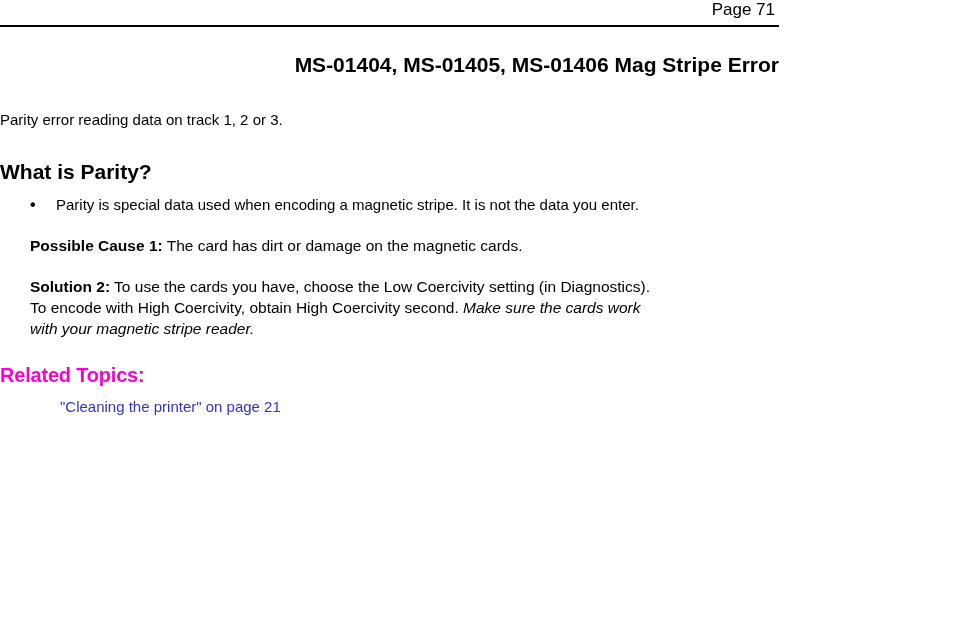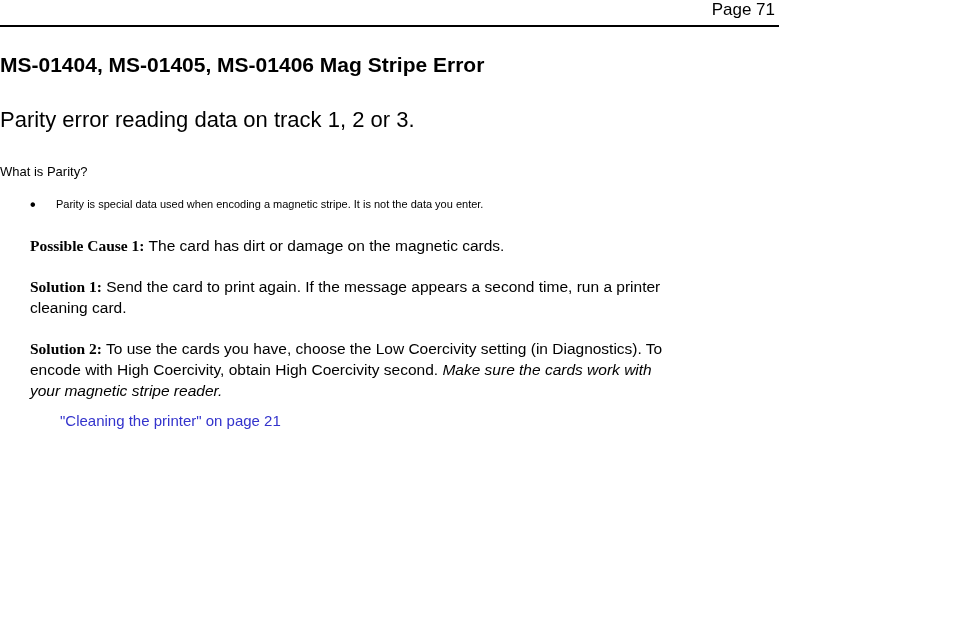--- a/index.html
+++ b/index.html
@@ -42,62 +42,62 @@
     border-top: 2px solid #000000;
   }
   .content {
     padding: 0 0 0 0;
   }
   h1.doc-title {
     font-size: 21px;
     font-weight: bold;
     margin: 26px 0 0 0;
     line-height: 25px;
+    text-align: right;
   }
   .subtitle {
-    font-size: 22px;
+    font-size: 15px;
     font-weight: normal;
     margin: 30px 0 0 0;
     line-height: 25px;
   }
   h2.section-q {
-    font-size: 13px;
-    font-weight: normal;
+    font-size: 21px;
+    font-weight: bold;
     margin: 30px 0 0 0;
     line-height: 20px;
   }
   .bullet-row {
     display: flex;
     margin-top: 12px;
   }
   .bullet-mark {
     width: 26px;
     flex: 0 0 26px;
     text-align: left;
     padding-left: 30px;
     box-sizing: content-box;
     font-size: 16px;
     font-weight: bold;
     line-height: 21px;
   }
   .bullet-text {
-    font-size: 11px;
+    font-size: 15px;
     line-height: 21px;
     max-width: 600px;
     text-align: center;
   }
   .para {
     font-size: 15.5px;
     line-height: 21px;
     margin: 20px 0 0 30px;
     max-width: 640px;
   }
   .para b {
     font-weight: bold;
-    font-family: Liberation Serif, serif;
   }
   .para i {
     font-style: italic;
   }
   .related {
     font-size: 20px;
     font-weight: bold;
     color: #ff00cc;
     margin: 24px 0 0 0;
     line-height: 24px;
@@ -133,27 +133,25 @@
 
     <div class="bullet-row">
       <div class="bullet-mark">•</div>
       <div class="bullet-text">Parity is special data used when encoding a magnetic stripe. It is not the data you enter.</div>
     </div>
 
     <p class="para">
       <b>Possible Cause 1:</b><span> The card has dirt or damage on the magnetic cards.</span>
     </p>
 
-    <p class="para">
-      <b>Solution 1:</b><span> Send the card to print again. If the message appears a second time, run a printer cleaning card.</span>
-    </p>
 
 
     <p class="para">
       <b>Solution 2:</b><span> To use the cards you have, choose the Low Coercivity setting (in Diagnostics). To encode with High Coercivity, obtain High Coercivity second. </span><i>Make sure the cards work with your magnetic stripe reader.</i>
     </p>
 
 
+    <div class="related">Related Topics:</div>
 
     <a class="link" href="#">"Cleaning the printer" on page 21</a>
 
   </div>
 </div>
 
 </body></html>

